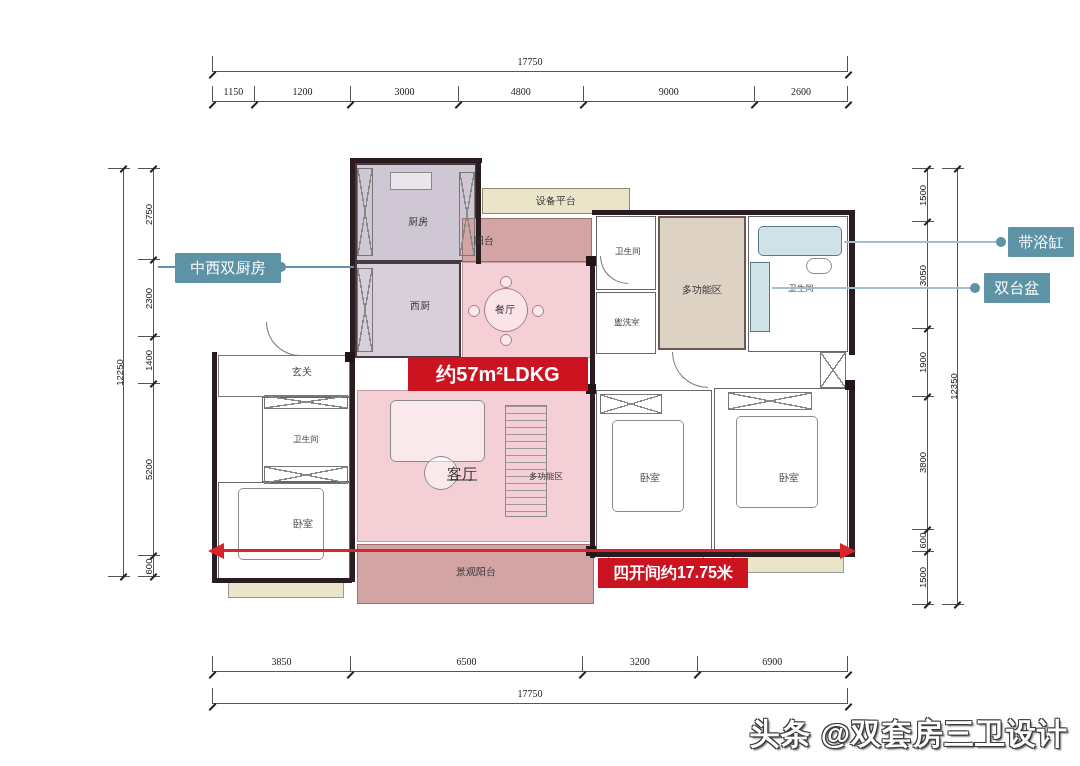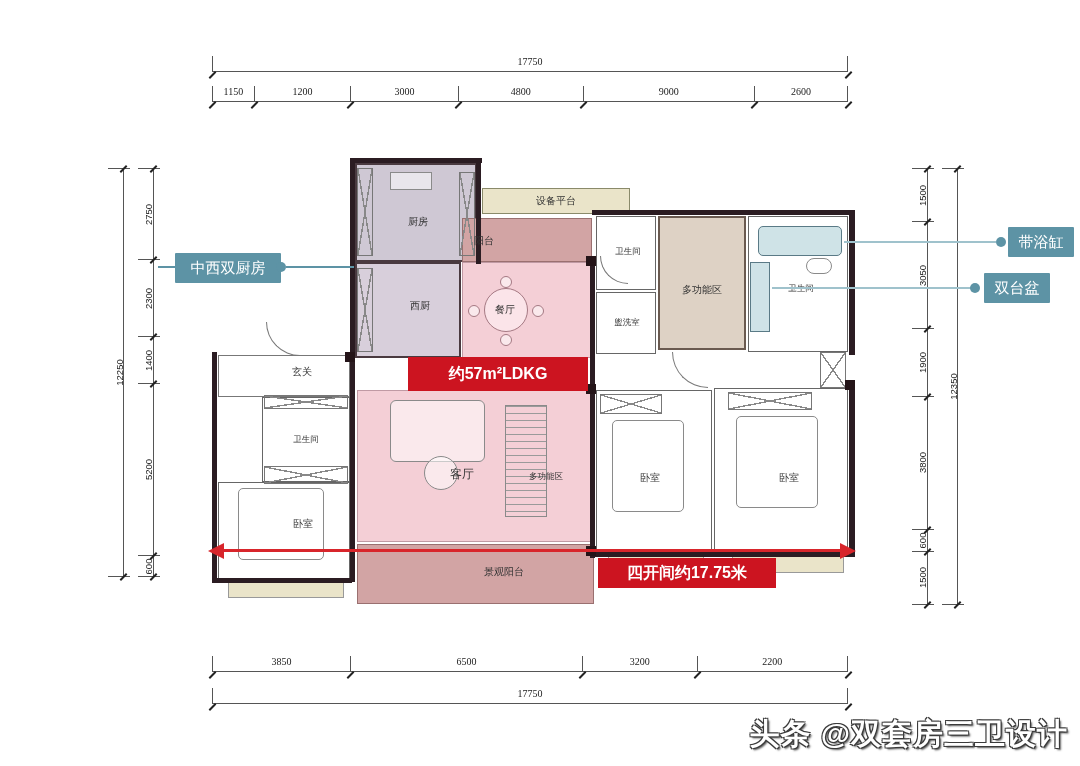--- a/index.html
+++ b/index.html
@@ -39,21 +39,21 @@
   .vend { position:absolute; right:2px; bottom:-1px; width:9px; height:2px; background:#222;
           transform:rotate(-45deg); z-index:2; }
   .vlbl { font-size:9.5px; color:#222; transform:rotate(-90deg); white-space:nowrap; }
   
   .room { position:absolute; box-sizing:border-box; }
   .wall { position:absolute; background:#2b1c22; z-index:3; }
   .colblk { position:absolute; width:10px; height:10px; background:#241418; z-index:4; }
   .rl { position:absolute; transform:translate(-50%,-50%); font-size:10px; color:#333;
         white-space:nowrap; z-index:5; }
   .rl.sm { font-size:8.5px; }
-  .rl.md { font-size:12px; }
+  .rl.md { font-size:15px;text-decoration:underline; }
   .xbox { position:absolute; box-sizing:border-box; border:1px solid #777; background:
       linear-gradient(to top right, transparent calc(50% - 0.7px), #888 calc(50% - 0.7px), #888 calc(50% + 0.7px), transparent calc(50% + 0.7px)),
       linear-gradient(to bottom right, transparent calc(50% - 0.7px), #888 calc(50% - 0.7px), #888 calc(50% + 0.7px), transparent calc(50% + 0.7px));
       z-index:2; }
   .bay { position:absolute; box-sizing:border-box; background:#eae4c9; border:1px solid #999; z-index:2; }
   .furn { position:absolute; box-sizing:border-box; border:1.5px solid #8a8a8a; background:rgba(255,255,255,.55); z-index:2; }
   .round { border-radius:50%; }
   .arc { position:absolute; box-sizing:border-box; border-left:1px solid #777; border-bottom:1px solid #777;
          border-bottom-left-radius:100%; z-index:2; }
   .stairs { position:absolute; box-sizing:border-box; border:1px solid #8a8a8a;
@@ -108,21 +108,21 @@
     <div class="hseg" style="flex-grow:3850">
         <span class="dlbl">3850</span>
       </div>
     <div class="hseg" style="flex-grow:6500">
         <span class="dlbl">6500</span>
       </div>
     <div class="hseg" style="flex-grow:3200">
         <span class="dlbl">3200</span>
       </div>
     <div class="hseg last" style="flex-grow:4200">
-        <span class="dlbl">2200</span>
+        <span class="dlbl">6900</span>
       </div>
     <i class="hend"></i>
   </div>
 
   <div class="dim dim-h" style="left:212px;top:688px;width:636px;height:16px">
     <div class="hseg last" style="flex-grow:1">
       <span class="dlbl">17750</span>
       </div>
     <i class="hend"></i>
   </div>
@@ -251,34 +251,34 @@
   <div class="rl" style="left:418px;top:222px">厨房</div>
   <div class="rl" style="left:556px;top:201px">设备平台</div>
   <div class="rl" style="left:484px;top:241px">阳台</div>
   <div class="rl" style="left:420px;top:306px">西厨</div>
   <div class="rl" style="left:505px;top:310px">餐厅</div>
   <div class="rl" style="left:302px;top:372px">玄关</div>
   <div class="rl sm" style="left:306px;top:440px">卫生间</div>
   <div class="rl" style="left:303px;top:524px">卧室</div>
   <div class="rl md" style="left:462px;top:474px">客厅</div>
   <div class="rl sm" style="left:546px;top:477px">多功能区</div>
-  <div class="rl" style="left:504px;top:572px">景观阳台</div>
+  <div class="rl" style="left:476px;top:572px">景观阳台</div>
   <div class="rl sm" style="left:628px;top:252px">卫生间</div>
   <div class="rl sm" style="left:627px;top:323px">盥洗室</div>
   <div class="rl" style="left:702px;top:290px">多功能区</div>
   <div class="rl sm" style="left:801px;top:289px">卫生间</div>
   <div class="rl" style="left:650px;top:478px">卧室</div>
   <div class="rl" style="left:789px;top:478px">卧室</div>
 
   <div class="arrow-shaft" style="left:218px;top:549px;width:628px;height:3px"></div>
   <div class="arrow-head" style="left:208px;top:542.5px;border-right:16px solid #d8252b"></div>
   <div class="arrow-head" style="left:840px;top:542.5px;border-left:16px solid #d8252b"></div>
 
-  <div class="badge" style="left:408px;top:357px;width:180px;height:34px;font-size:16px">约57m²LDKG</div>
-  <div class="badge" style="left:598px;top:558px;width:178px;height:30px;font-size:16px">四开间约17.75米</div>
+  <div class="badge" style="left:408px;top:357px;width:180px;height:34px;font-size:20px">约57m²LDKG</div>
+  <div class="badge" style="left:598px;top:558px;width:150px;height:30px;font-size:16px">四开间约17.75米</div>
 
   <div class="callout-line" style="left:158px;top:266px;width:17px;background:#5d93a5"></div>
   <div class="callout-box" style="left:175px;top:253px;width:106px;height:30px">中西双厨房</div>
   <div class="callout-dot" style="left:276px;top:262px"></div>
   <div class="callout-line" style="left:286px;top:266px;width:68px;background:#5d93a5"></div>
 
   <div class="callout-line" style="left:844px;top:241px;width:152px;background:#9fc2cc"></div>
   <div class="callout-dot" style="left:996px;top:237px"></div>
   <div class="callout-box" style="left:1008px;top:227px;width:66px;height:30px">带浴缸</div>
 

